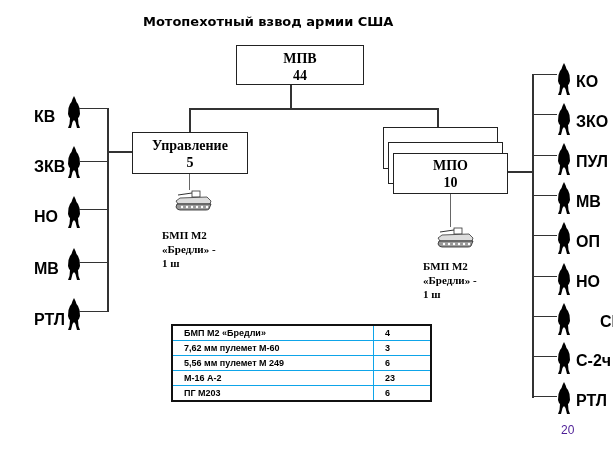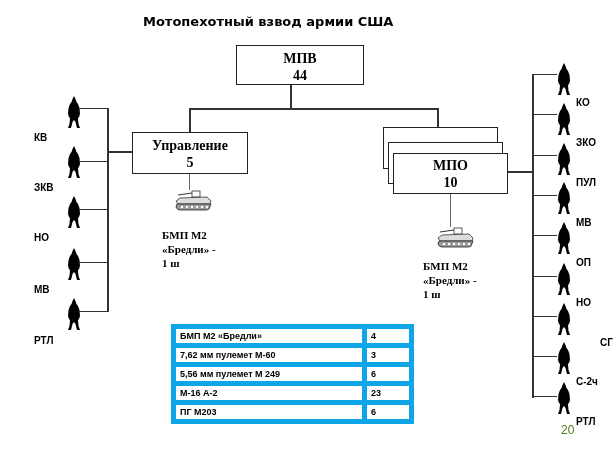--- a/index.html
+++ b/index.html
@@ -2,28 +2,28 @@
 <html><head>
   <meta charset="utf-8">
   <style>
     html, body { margin: 0; padding: 0; background: #ffffff; }
     body { width: 613px; height: 459px; position: relative; overflow: hidden; font-family: "Liberation Sans", sans-serif; color: #000; }
     .abs { position: absolute; }
     .title { left: 143px; top: 14px; font-family: "DejaVu Sans", sans-serif; font-weight: bold; font-size: 13px; white-space: nowrap; }
     .box { position: absolute; background: #fff; border: 1.5px solid #222; box-sizing: border-box; text-align: center; font-family: "Liberation Serif", serif; font-weight: bold; font-size: 14px; line-height: 17px; }
     .line { position: absolute; background: #333; }
     .soldier { position: absolute; width: 16px; height: 33px; }
-    .lbl { position: absolute; font-family: "Liberation Sans", sans-serif; font-size: 10px; font-weight: bold; white-space: nowrap; margin-top: 24px; }
+    .lbl { position: absolute; font-family: "Liberation Sans", sans-serif; font-size: 16px; font-weight: bold; white-space: nowrap; }
     .veh-caption { position: absolute; font-family: "Liberation Serif", serif; font-weight: bold; font-size: 11px; line-height: 14px; white-space: nowrap; }
     .tank { position: absolute; width: 40px; height: 22px; }
     table.equip { position: absolute; left: 171px; top: 324px; border-collapse: collapse; border: 2px solid #111; font-family: "Liberation Sans", sans-serif; font-size: 9px; font-weight: bold; }
-    table.equip td { border: 5px solid #0ea5e9; height: 14px; padding: 0 4px; }
+    table.equip td { border: 1px solid #0ea5e9; height: 14px; padding: 0 11px; }
     table.equip td.name { width: 178px; }
     table.equip td.qty { width: 34px; }
-    .page-num { position: absolute; left: 561px; top: 423px; font-size: 12px; color: #4d7c0f; }
+    .page-num { position: absolute; left: 561px; top: 423px; font-size: 12px; color: #4c1d95; }
   </style>
 </head>
 <body>
 
 <svg width="0" height="0" style="position:absolute">
   <defs>
     <symbol id="soldier-sym" viewBox="0 0 16 33">
       <path d="M8 0 L9.5 3 L10.5 6 L12 8 L13.5 12 L14 18 L13 21 L12 22 L12.5 28 L14 32 L11 32 L9.5 26 L8 24 L6.5 26 L5 32 L2 32 L3.5 28 L4 22 L3 21 L2 18 L2.5 12 L4 8 L5.5 6 L6.5 3 Z" fill="#000"></path>
     </symbol>
     <symbol id="tank-sym" viewBox="0 0 40 22">

